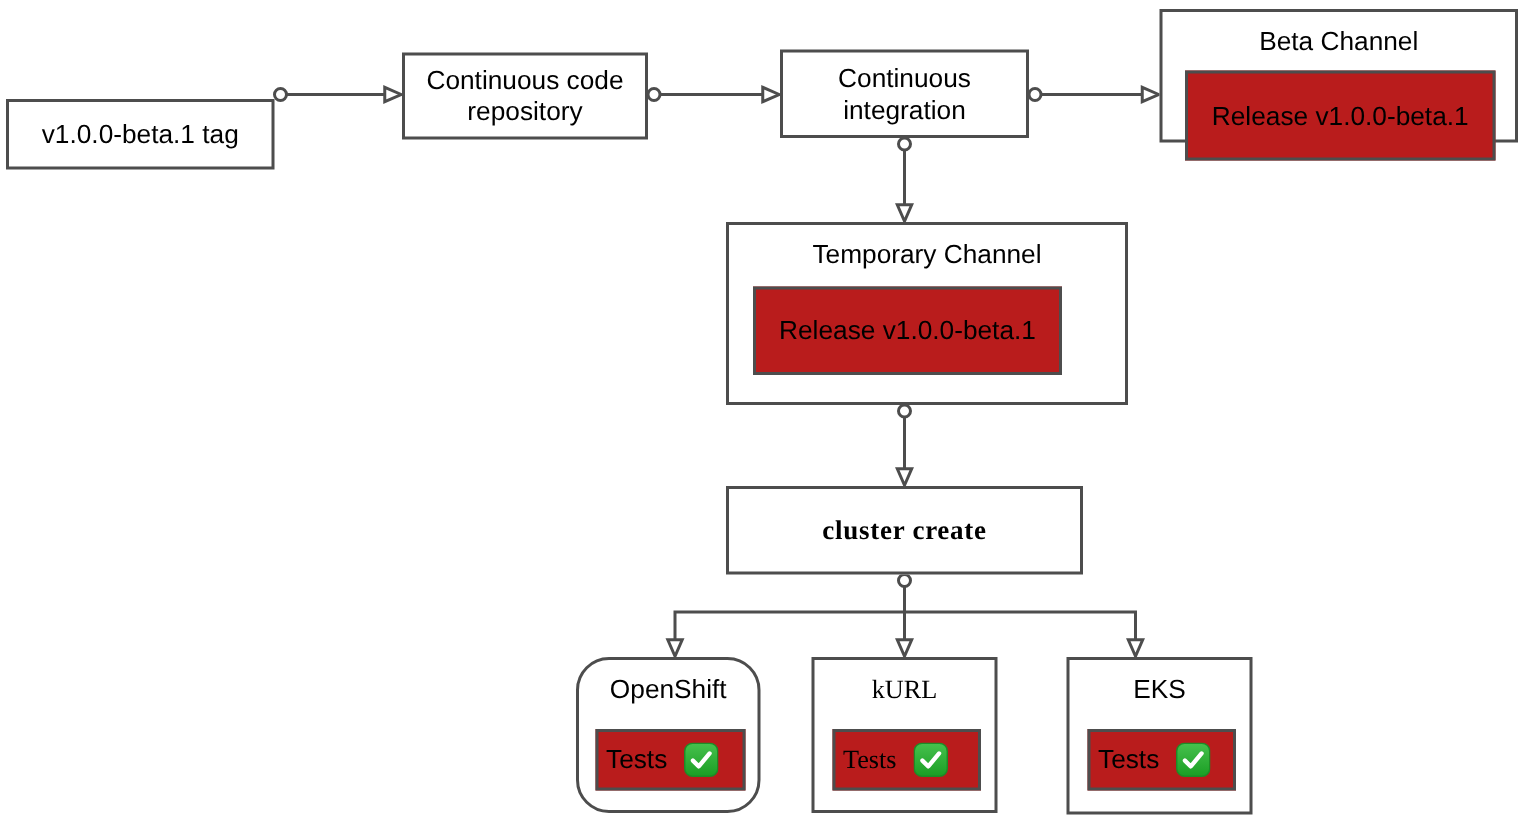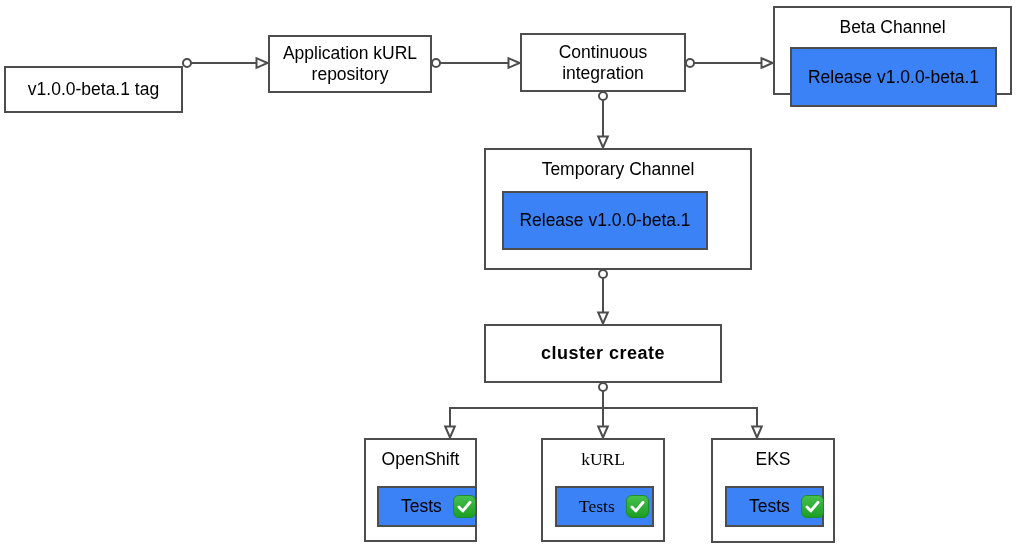--- a/index.html
+++ b/index.html
@@ -22,54 +22,54 @@
     border:2px solid var(--stroke,#4d4d4d);
     box-sizing:border-box;
     font-size:17.5px;
     line-height:21px;
   }
   .leaf{
     display:flex;align-items:center;justify-content:center;
     text-align:center;
   }
   .mono span{
-    font-family:Liberation Sans, sans-serif;
+    font-family:Liberation Serif, serif;
     font-weight:bold;
     font-size:18px;
     letter-spacing:0.5px;
   }
   .gtitle{
     position:absolute;top:9px;left:0;right:0;
     text-align:center;
   }
   .inner{
     position:absolute;
-    background:#3b82f6;
+    background:#b91c1c;
     border:2px solid var(--stroke,#4d4d4d);
     box-sizing:border-box;
     display:flex;align-items:center;justify-content:center;
     text-align:center;
   }
   .inner.tests{
     justify-content:flex-start;
-    padding-left:22px;
+    padding-left:5px;
     gap:11px;
   }
   .check{display:block;flex:0 0 auto;}
 
   
   #n-tag{left:4px;top:40px;width:179px;height:47px;margin-top:26px;}
   #n-repo{left:268px;top:35px;width:164px;height:58px;}
   #n-ci{left:520px;top:33px;width:166px;height:59px;}
   #n-beta{left:773px;top:6px;width:239px;height:89px;}
   #n-beta .inner{left:15px;top:39px;width:207px;height:60px;}
   #n-temp{left:484px;top:148px;width:268px;height:122px;}
   #n-temp .inner{left:16px;top:41px;width:206px;height:59px;}
   #n-cluster{left:484px;top:324px;width:238px;height:59px;}
-  #n-openshift{left:364px;top:438px;width:113px;height:104px;}
+  #n-openshift{left:384px;top:438px;width:123px;height:104px;border-radius:22px;}
   #n-kurl{left:541px;top:438px;width:124px;height:104px;font-family:Liberation Serif, serif;}
   #n-eks{left:695px;top:438px;width:124px;height:105px;margin-left:16px;}
   .inner.tests{left:12px;top:46px;width:99px;height:41px;}
   #n-openshift .inner.tests{left:11px;width:100px;}
 </style>
 </head>
 <body>
 
 <div class="canvas">
 
@@ -106,21 +106,21 @@
       <path class="ah" d="M603,437.5 L598.2,426.5 L607.8,426.5 Z"></path>
       <path class="ah" d="M757,437.5 L752.2,426.5 L761.8,426.5 Z"></path>
     </g>
   </svg>
 
   <div class="node leaf" id="n-tag">
     <span>v1.0.0-beta.1 tag</span>
   </div>
 
   <div class="node leaf" id="n-repo">
-    <span>Application kURL repository</span>
+    <span>Continuous code repository</span>
   </div>
 
   <div class="node leaf" id="n-ci">
     <span>Continuous integration</span>
   </div>
 
   <div class="node" id="n-beta">
     <div class="gtitle">Beta Channel</div>
     <div class="inner">
       <span>Release v1.0.0-beta.1</span>

